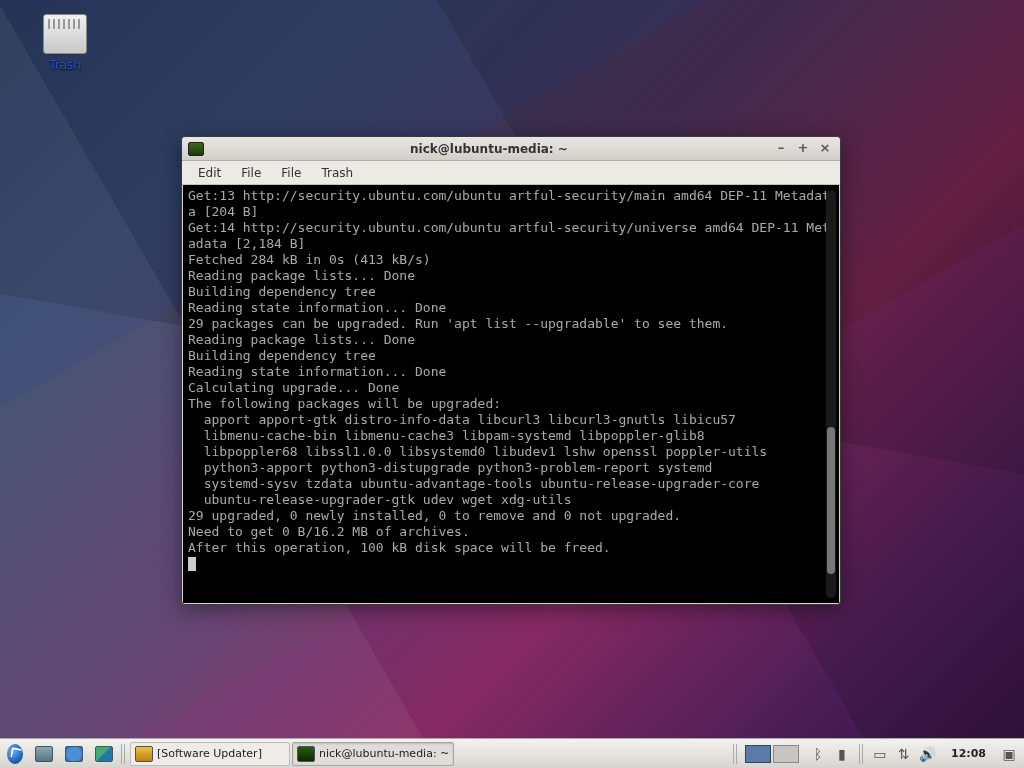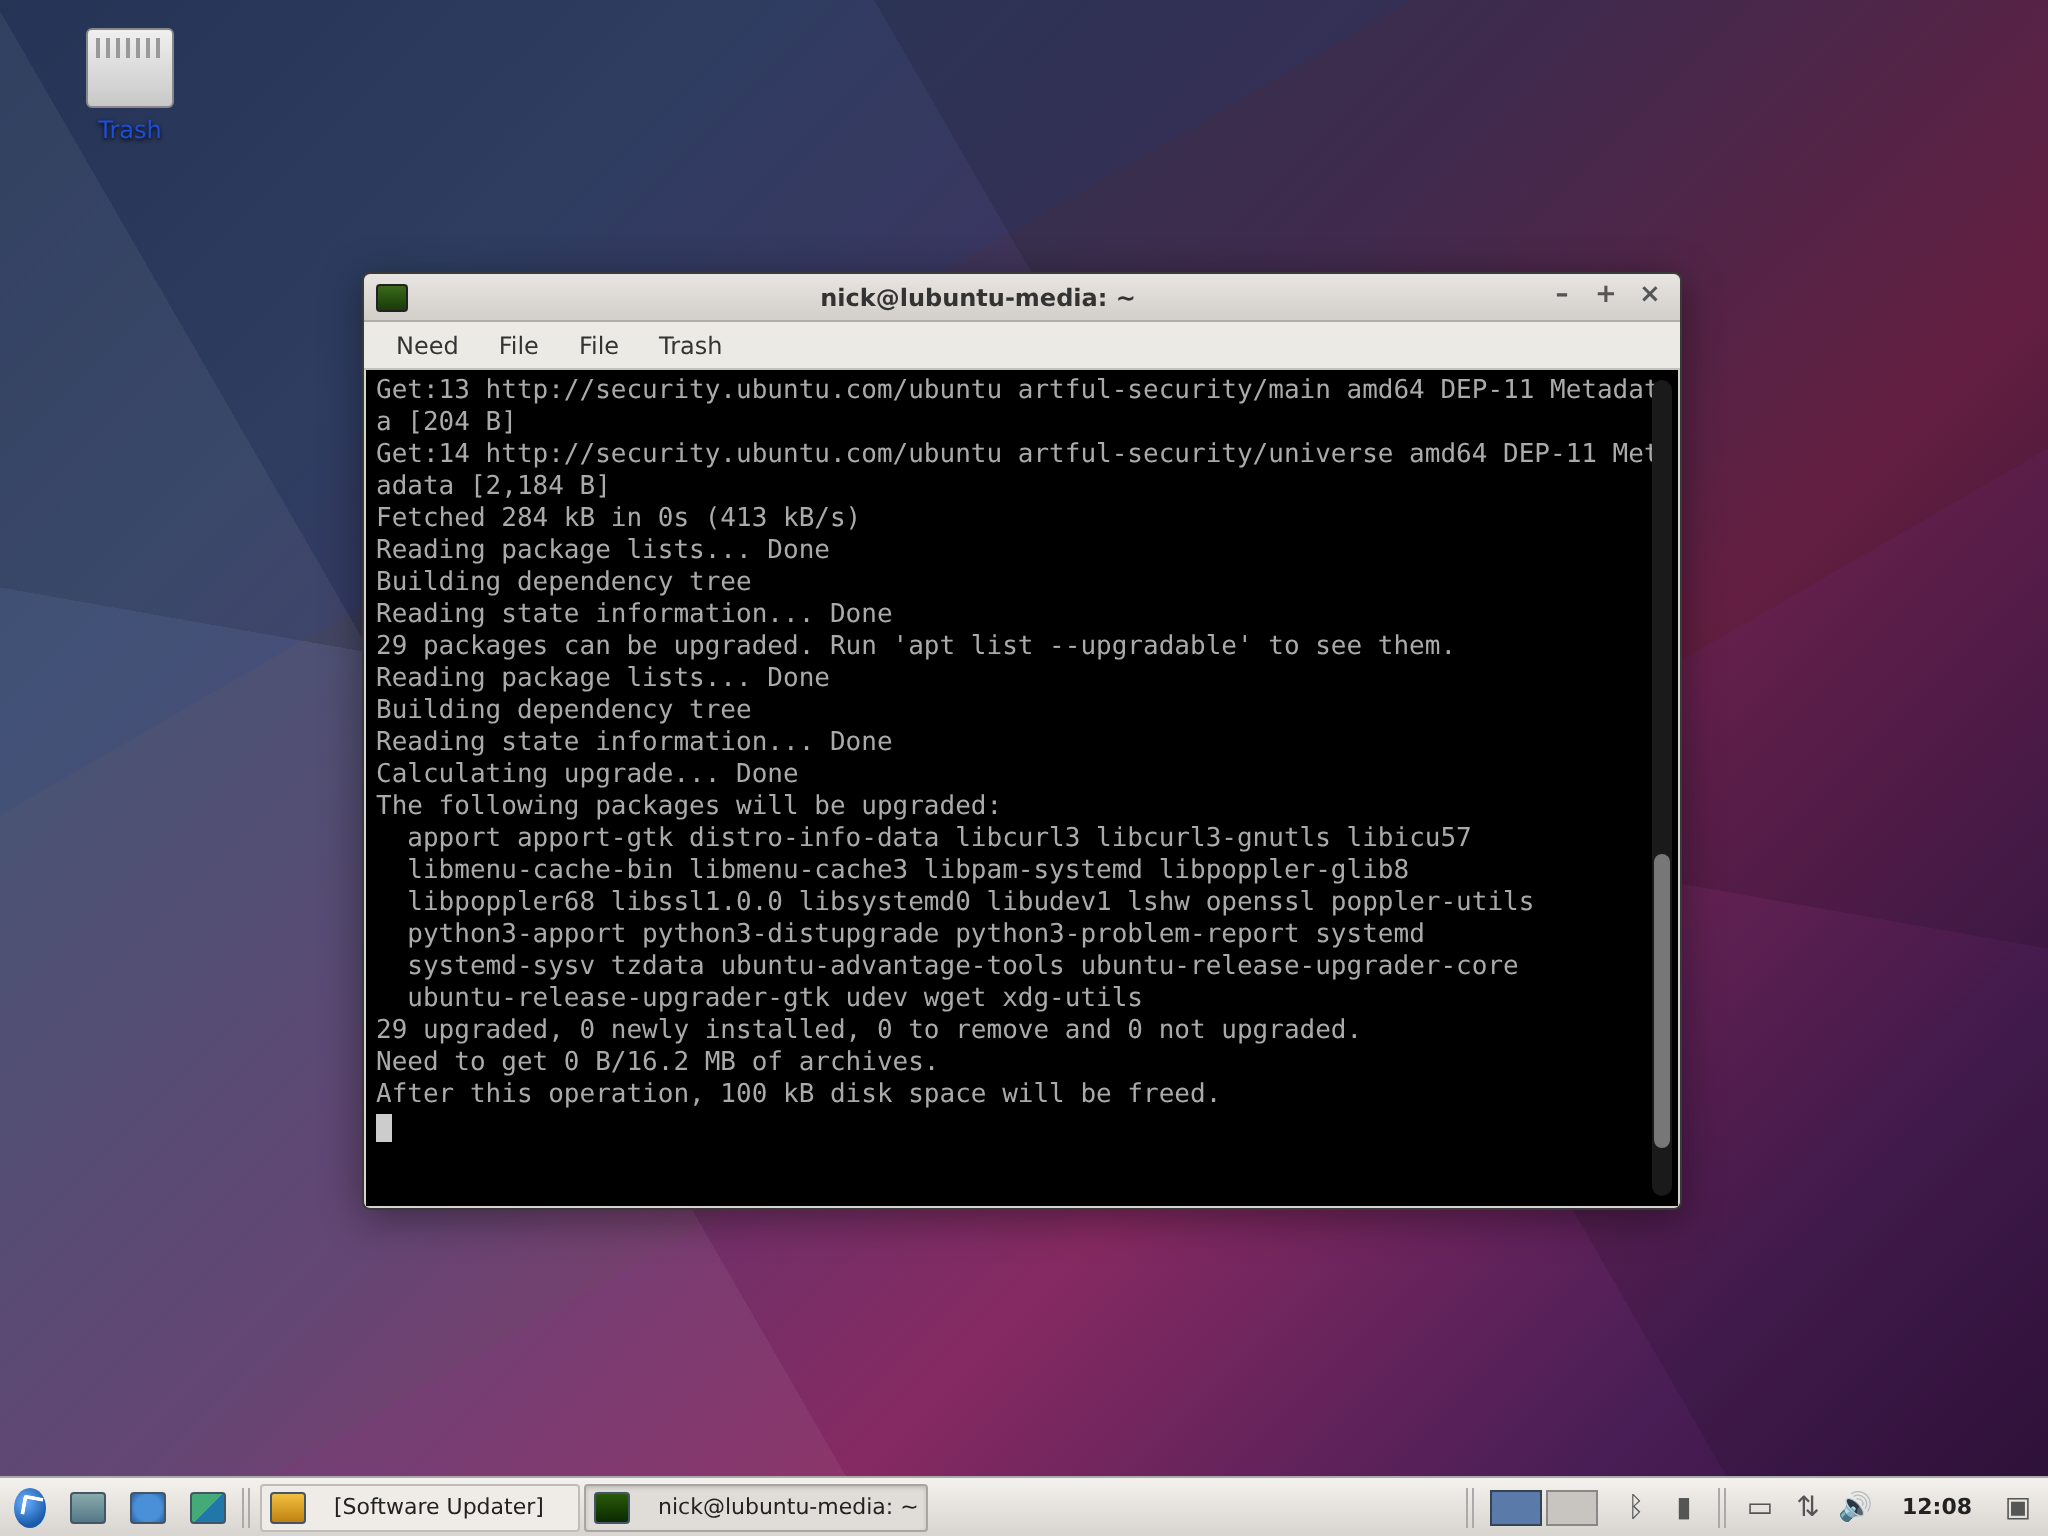--- a/index.html
+++ b/index.html
@@ -53,21 +53,21 @@
   .lubuntu-logo::after{content:""; position:absolute; left:4px; top:4px; width:8px; height:8px; border:2px solid #fff; border-bottom:none; border-right:none; transform:rotate(10deg); border-radius:2px 0 0 0;}
   .tb-icon { width:18px; height:16px; background:#6a8aaa; border:1px solid #456; border-radius:2px;}
   .tb-icon.fm { background:linear-gradient(#8aa,#578);}
   .tb-icon.web { background:radial-gradient(circle,#4a90d9 60%,#2a60a0);}
   .tb-icon.fm2 { background:linear-gradient(135deg,#4a7 0 50%,#27a 50%);} 
   .tb-icon.upd { background:linear-gradient(#f0c040,#c08010);}
   .tb-icon.term { background:linear-gradient(#2a5a0a,#0a2a00);}
   .taskbar .sep { width:6px; height:20px; margin:0 2px; background:repeating-linear-gradient(90deg,#aaa 0 1px,transparent 1px 3px);}
   .taskbar .task { min-width:160px; background:#efece7; border-color:#c0bdb8;}
   .taskbar .task.active { background:#e0ddd8; border-color:#a8a5a0; box-shadow:inset 0 1px 2px rgba(0,0,0,0.15);}
-  .taskbar .task .tlabel { margin-left:14px; max-width:150px; overflow:hidden; text-overflow:ellipsis; white-space:nowrap;}
+  .taskbar .task .tlabel { margin-left:4px; max-width:150px; overflow:hidden; text-overflow:ellipsis; white-space:nowrap;}
   .taskbar .spacer { flex:1; }
   .taskbar .tray { display:flex; align-items:center; gap:6px; padding:0 6px;}
   .tray .tico { width:18px; height:16px; display:flex; align-items:center; justify-content:center; color:#555; font-size:14px; cursor:pointer;}
   .pager { display:flex; gap:2px; margin-right:4px;}
   .pager .ws { width:26px; height:18px; background:#c8c5c0; border:1px solid #888;}
   .pager .ws.active { background:#5a7aaa; border-color:#345;}
   .clock { font-size:11px; padding:0 8px; font-weight:bold;}
   .sp-right { width:4px; height:20px; background:repeating-linear-gradient(90deg,#aaa 0 1px,transparent 1px 3px); margin:0 2px;}
 </style>
 </head>
@@ -82,21 +82,21 @@
 
 <div class="window">
   <div class="titlebar">
     <div class="app-icon"></div>
     <div class="title">nick@lubuntu-media: ~</div>
     <div class="wbtn">–</div>
     <div class="wbtn">+</div>
     <div class="wbtn">×</div>
   </div>
   <div class="menubar">
-    <div class="mi">Need</div>
+    <div class="mi">Edit</div>
     <div class="mi">File</div>
     <div class="mi">File</div>
     <div class="mi">Trash</div>
   </div>
   <div class="term-wrap">
     <div class="terminal" id="term">Get:13 http://security.ubuntu.com/ubuntu artful-security/main amd64 DEP-11 Metadata [204 B]
 Get:14 http://security.ubuntu.com/ubuntu artful-security/universe amd64 DEP-11 Metadata [2,184 B]
 Fetched 284 kB in 0s (413 kB/s)
 Reading package lists... Done
 Building dependency tree

